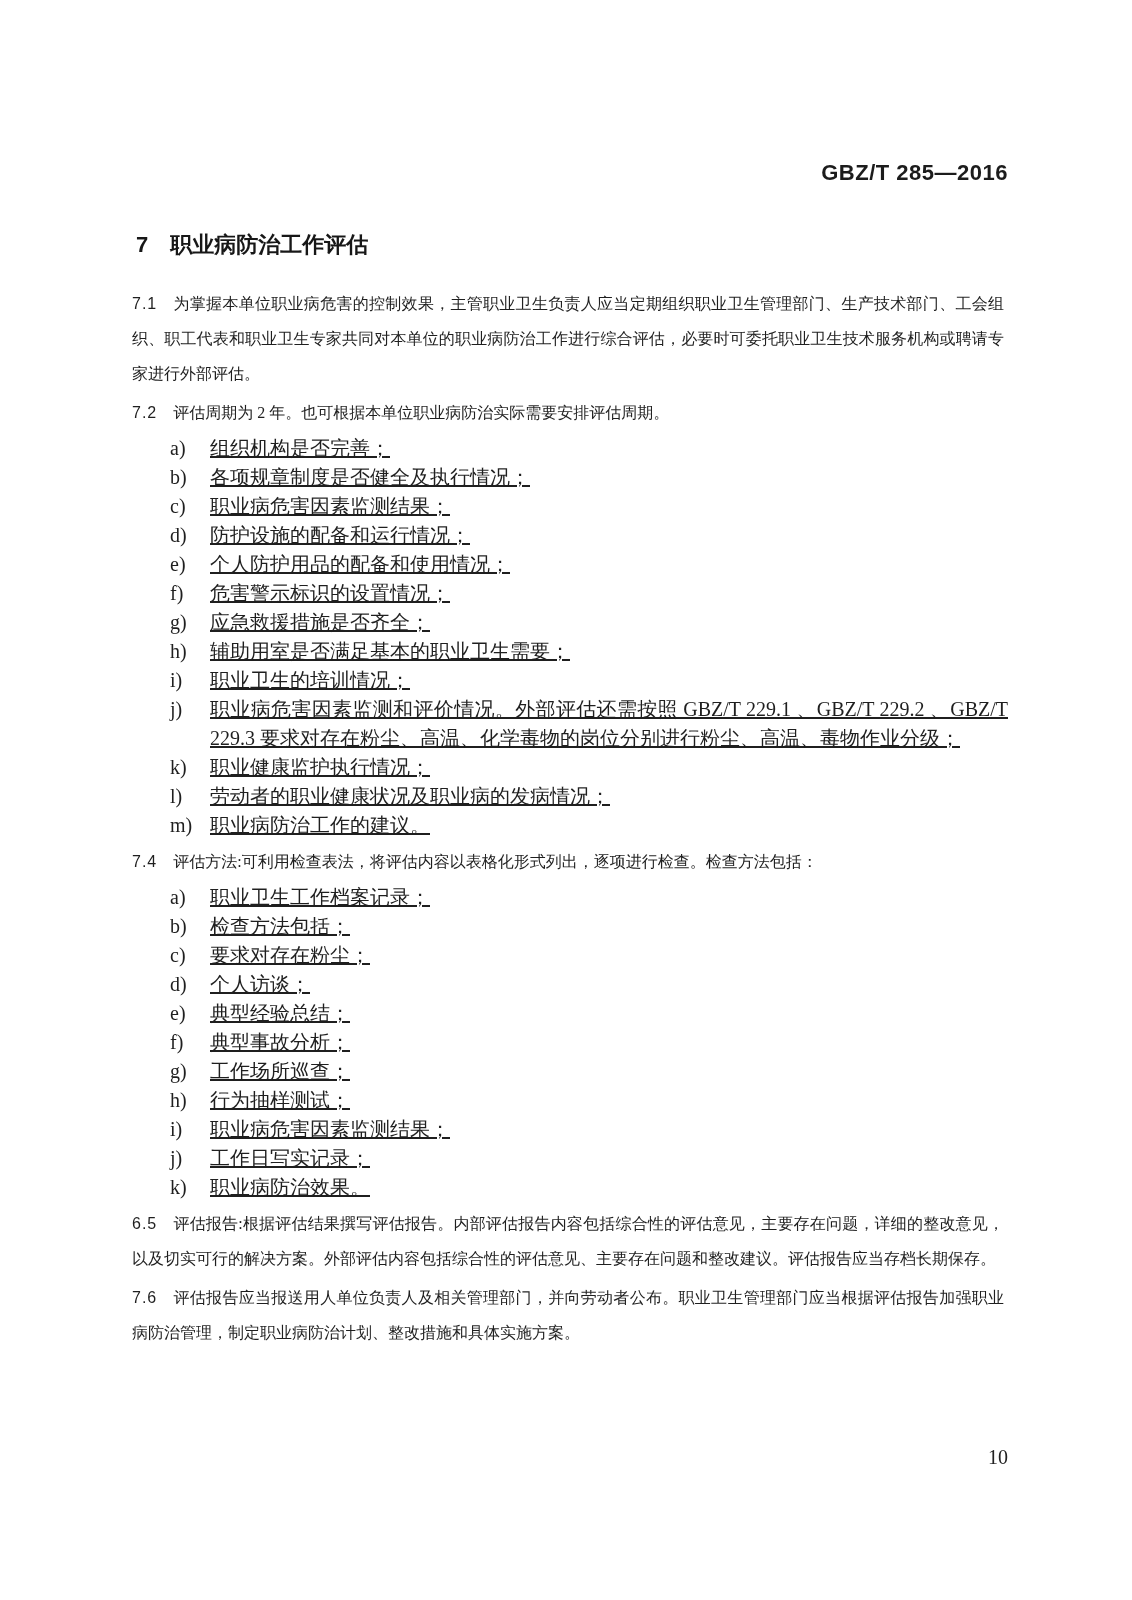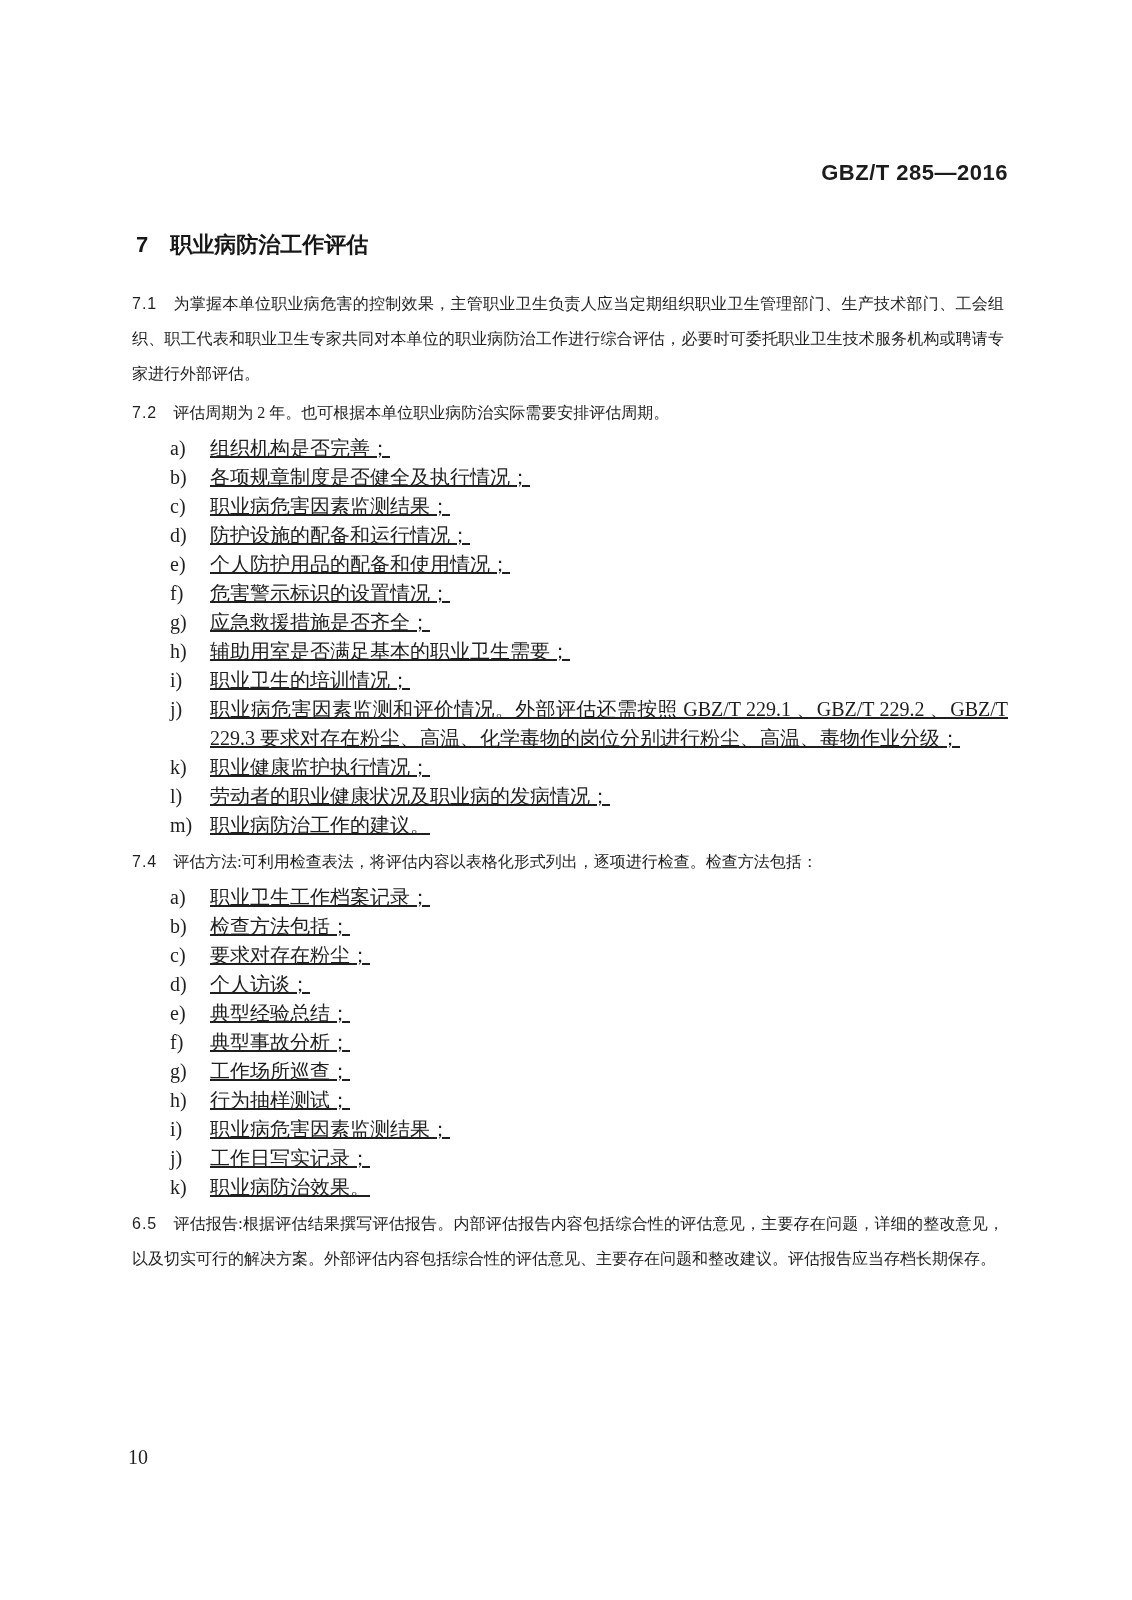--- a/index.html
+++ b/index.html
@@ -71,20 +71,21 @@
   .item .itext {
     flex: 1 1 auto;
     text-align: justify;
     text-decoration: underline;
   }
   .page-number {
     position: absolute;
     top: 1446px;
     left: 128px;
     right: 124px;
+    text-align: right;
     font-size: 20px;
     color: #222222;
   }
 </style>
 </head>
 <body>
 
 <div class="page">
 
   <div class="header">
@@ -233,18 +234,21 @@
         <li class="item">
           <span class="ilabel">k)</span>
           <span class="itext">职业病防治效果。</span>
         </li>
       </ol>
 
     <p class="clause">
       <span class="cnum">6.5</span><span>评估报告:根据评估结果撰写评估报告。内部评估报告内容包括综合性的评估意见，主要存在问题，详细的整改意见，以及切实可行的解决方案。外部评估内容包括综合性的评估意见、主要存在问题和整改建议。评估报告应当存档长期保存。</span>
     </p>
 
+    <p class="clause">
+      <span class="cnum">7.6</span><span>评估报告应当报送用人单位负责人及相关管理部门，并向劳动者公布。职业卫生管理部门应当根据评估报告加强职业病防治管理，制定职业病防治计划、整改措施和具体实施方案。</span>
+    </p>
 
   </div>
 
   <div class="page-number">10</div>
 
 </div>
 
 </body></html>

